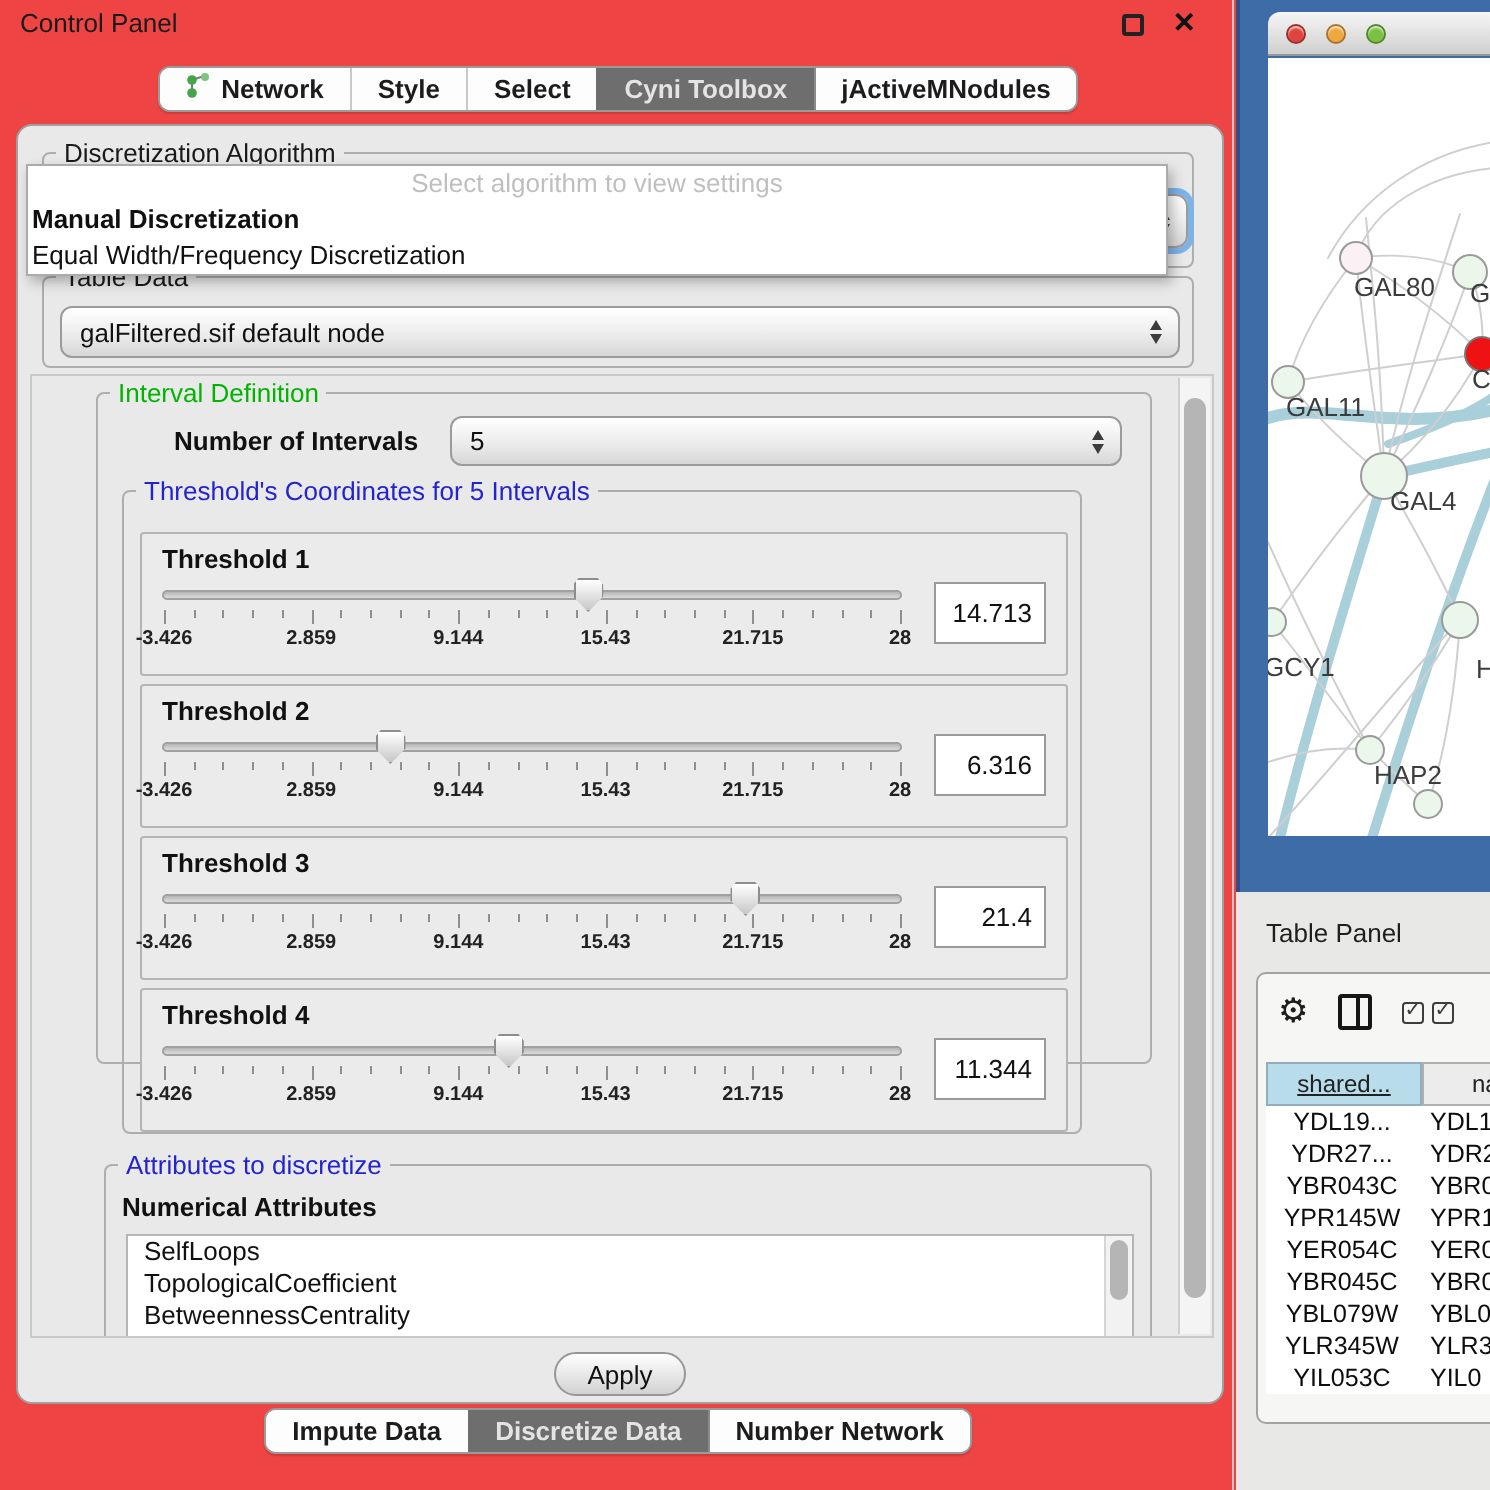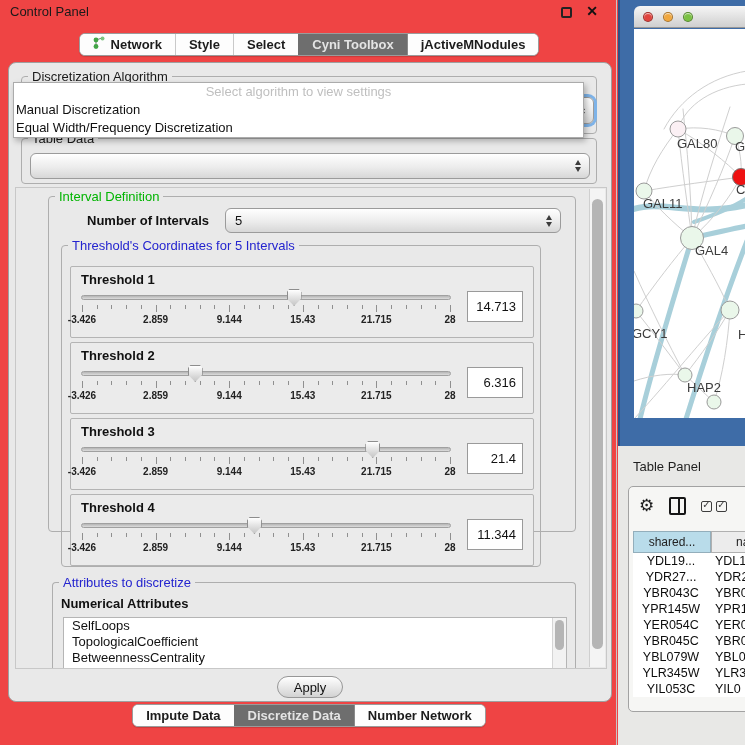--- a/index.html
+++ b/index.html
@@ -98,21 +98,21 @@
   .apply { display:block; margin:6px auto 0; width:66px; height:22px;
            background:linear-gradient(#ffffff,#e4e4e4 60%,#d2d2d2);
            border:1px solid #979797; border-radius:11px; font-size:13px;
            font-family:"Liberation Sans",sans-serif; color:#111; }
 
   .popup { position:absolute; left:13px; top:82px; width:571px; height:56px;
            background:#fff; border:1px solid #ababab; z-index:50;
            box-shadow:2px 3px 6px rgba(0,0,0,.28); overflow:hidden; }
   .popup-hint { height:18px; line-height:18px; text-align:center; color:#bfbfbf; font-size:13px; }
   .popup-item { height:18px; line-height:18px; padding-left:2px; font-size:13px; color:#101010; }
-  .popup-item.selected { font-weight:normal; }
+  .popup-item.selected { font-weight:bold; }
 
   .splitter { position:absolute; left:616px; top:0; width:1px; height:745px; background:#c6c6c6; }
 
   
   .right { position:absolute; left:618px; top:0; width:127px; height:745px; background:#e8e8e6; }
   .net-frame { position:absolute; left:0; top:0; right:0; height:446px;
                background:var(--frame); border-left:2px solid #2e5086; }
   .titlebar { position:absolute; left:14px; right:0; top:6px; height:22px;
               border-top-left-radius:6px; background:linear-gradient(#f6f6f6,#cfcfcf);
               border-bottom:1px solid #979797; display:flex; align-items:center;
@@ -128,21 +128,21 @@
                 align-items:center; gap:15px; }
   .gear { font-size:17px; color:#1d1d1d; line-height:20px; }
   .colicon { position:relative; width:17px; height:18px; border:2px solid #161616; border-radius:2px; }
   .colicon i { position:absolute; left:50%; top:0; width:2px; height:100%; background:#161616; }
   .cbpair { display:flex; gap:4px; }
   .cb { position:relative; width:11px; height:11px; border:1.5px solid #3d3d3d; border-radius:2px; }
   .cb::after { content:"✓"; position:absolute; left:0; top:-3px; font-size:10px; color:#3d3d3d; }
   .ttable { position:absolute; left:4px; top:44px; right:0; bottom:0; overflow:hidden; }
   .thead { display:flex; height:22px; }
   .th { font-size:12px; display:flex; align-items:center; border:1px solid #b0b0b0; color:#222; }
-  .th.hl { width:78px; justify-content:center; background:var(--hl); border-color:#93aebb; }
+  .th.hl { width:78px; justify-content:center; background:var(--hl); border-color:#93aebb;text-decoration:underline; }
   .th.plain { flex:1; padding-left:24px; background:#ececec; }
   .trow { display:flex; height:16px; font-size:12.5px; color:#0d0d0d; background:#fff; }
   .trow .c1 { width:76px; text-align:center; line-height:16px; }
   .trow .c2 { flex:1; padding-left:6px; line-height:16px; }
 
   svg text { font-family:"Liberation Sans",sans-serif; }
 </style>
 </head>
 <body>
 
@@ -190,20 +190,21 @@
           <span class="stepper">
               <i class="up"></i>
               <i class="dn"></i>
             </span>
         </div>
       </div>
 
       <div class="group tdata">
         <span class="legend black">Table Data</span>
         <div class="combo">
+          <span class="combo-text">galFiltered.sif default node</span>
           <span class="stepper">
               <i class="up"></i>
               <i class="dn"></i>
             </span>
         </div>
       </div>
 
       <div class="scrollpane">
         <div class="group interval">
           <span class="legend green">Interval Definition</span>

